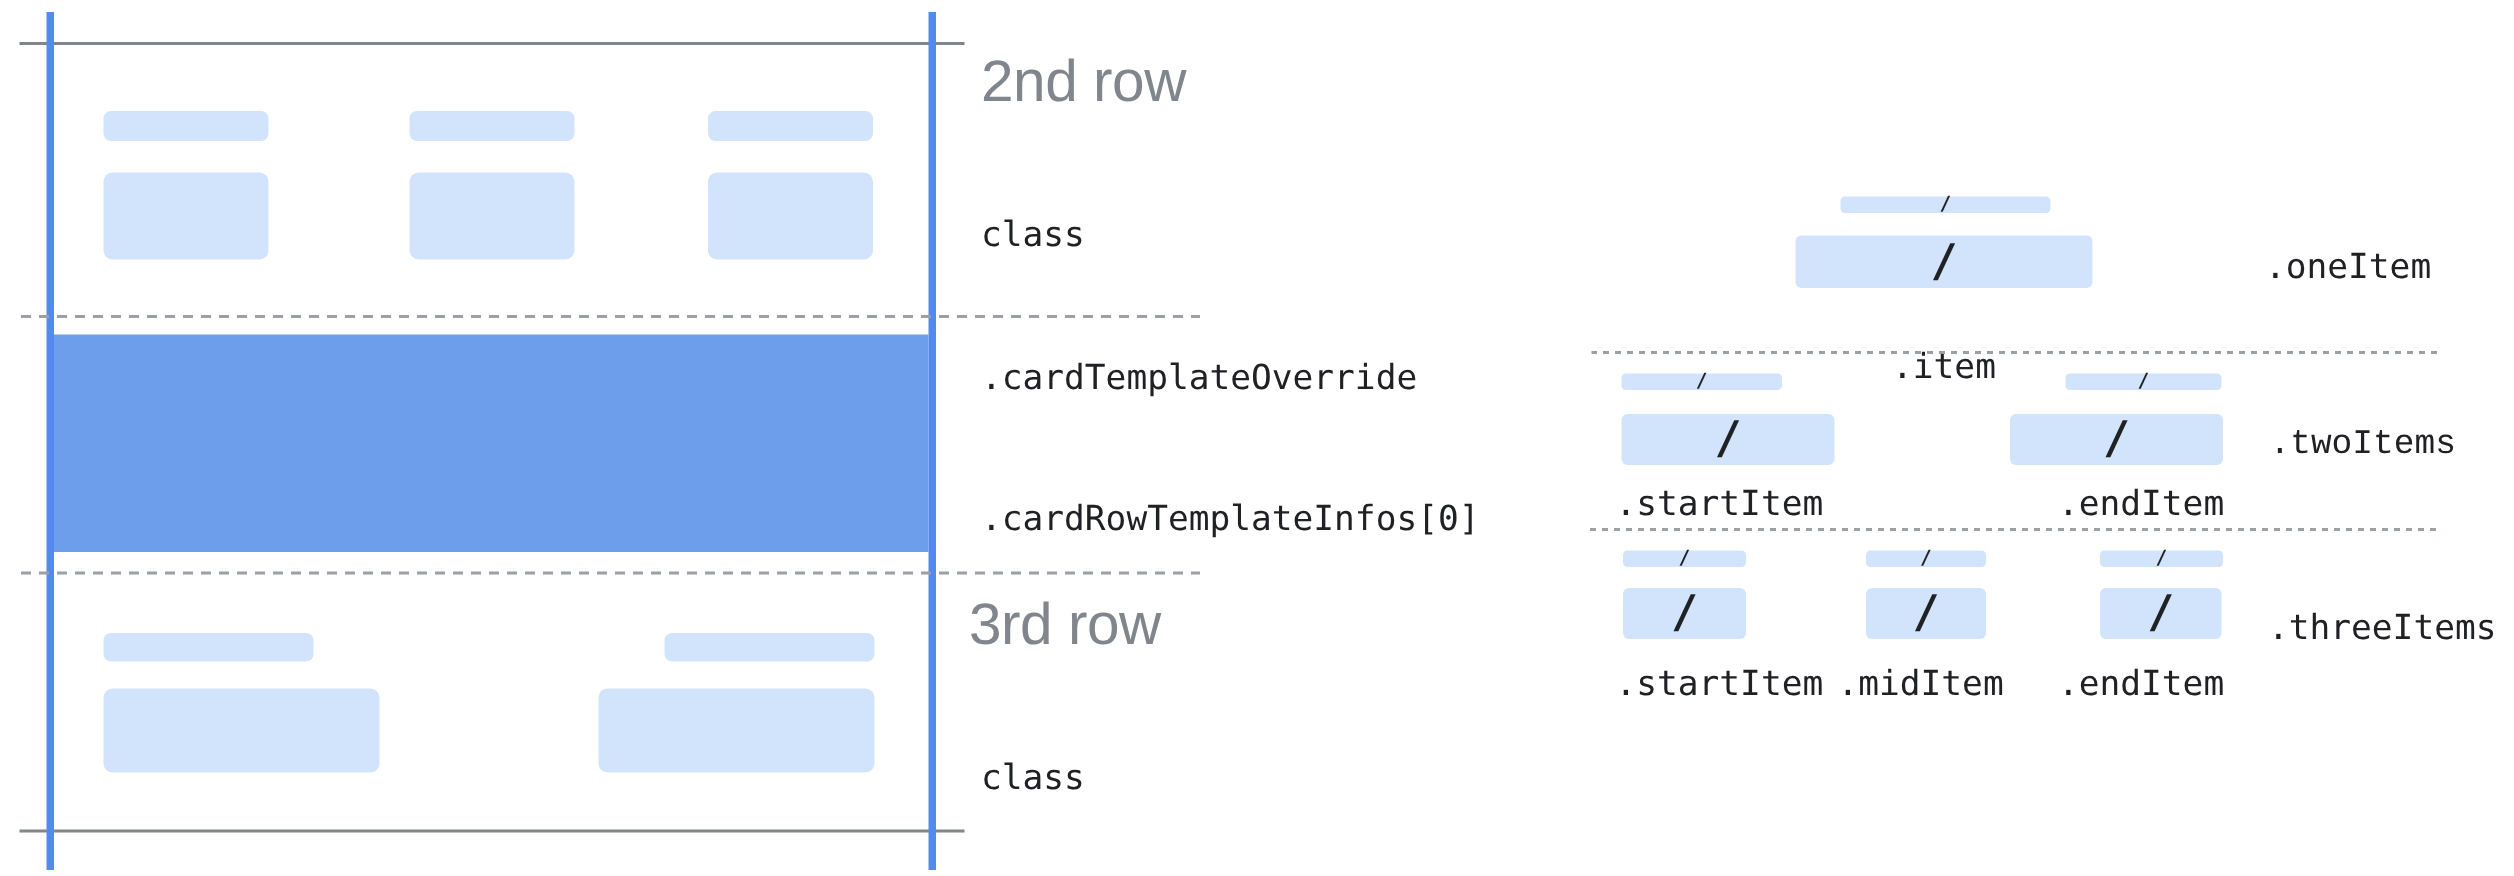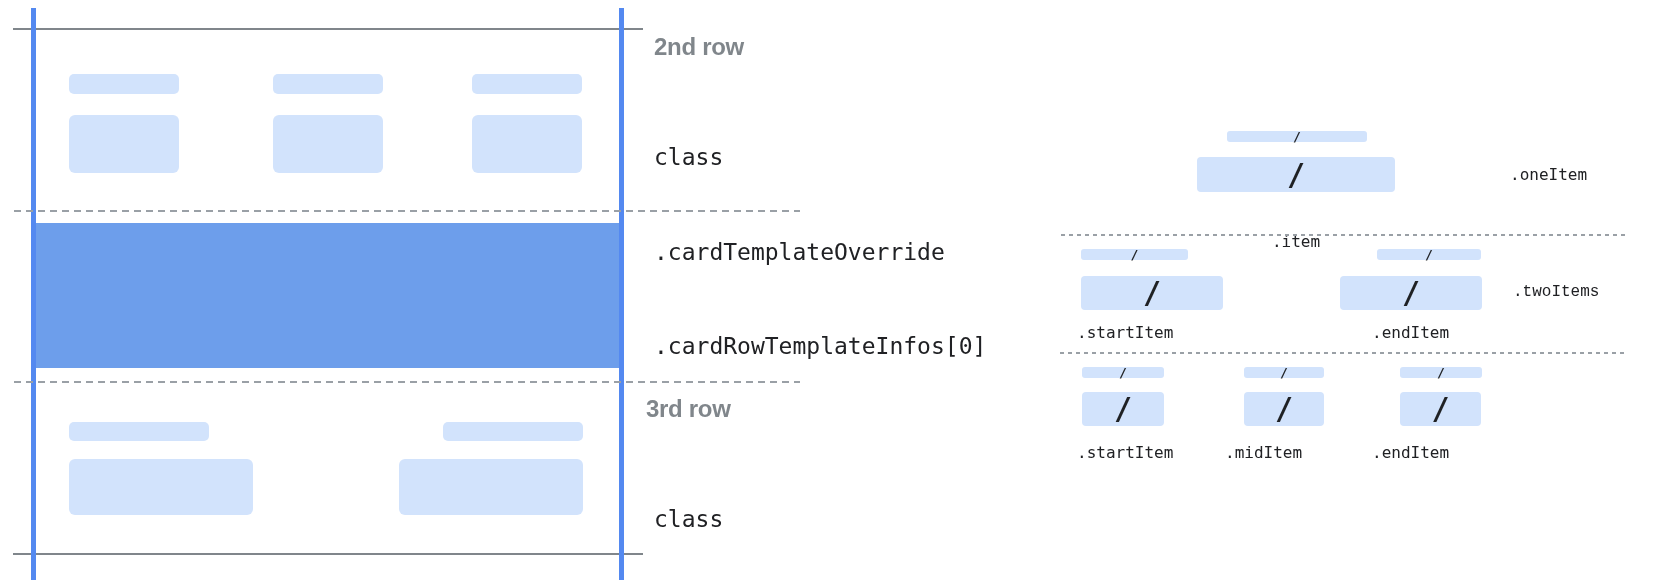--- a/index.html
+++ b/index.html
@@ -9,23 +9,23 @@
   }
   .abs{position:absolute;}
   
   .hline{background:var(--line-gray);height:2px;}
   .vline{background:var(--guide-blue);width:5px;}
   .dash-l{height:2px;background:repeating-linear-gradient(to right,var(--dash-gray) 0 7px,transparent 7px 12px);}
   .dash-r{height:2px;background:repeating-linear-gradient(to right,var(--dash-gray) 0 4px,transparent 4px 8px);}
   .ph{background:var(--placeholder-blue);border-radius:5px;}
   .hero{background:var(--hero-blue);}
   
-  .rowhead{font-weight:700;font-size:24px;color:var(--heading-gray);letter-spacing:-0.3px;}
+  .rowhead{font-weight:400;font-size:39px;color:var(--heading-gray);letter-spacing:-0.3px;}
   .code{font-family:"DejaVu Sans Mono","Liberation Mono",monospace;font-size:23px;line-height:31.5px;color:var(--code-gray);white-space:pre;}
-  .mlabel{font-family:"DejaVu Sans Mono","Liberation Mono",monospace;font-size:16px;color:var(--code-gray);white-space:pre;}
+  .mlabel{font-family:"DejaVu Sans Mono","Liberation Mono",monospace;font-size:23px;color:var(--code-gray);white-space:pre;}
   
   .bar{background:var(--placeholder-blue);border-radius:4px;display:flex;align-items:center;justify-content:center;}
   .bar.sm{border-radius:3px;}
   .slash{font-family:"DejaVu Sans Mono","Liberation Mono",monospace;font-weight:700;color:#1f2124;}
   .slash.sm{font-size:13px;line-height:11px;}
   .slash.lg{font-size:30px;line-height:34px;}
   .center{text-align:center;}
 
   
   .topline{left:13px;top:28px;width:630px;}
@@ -164,14 +164,15 @@
   </div>
   <div class="abs bar sm thr-3-sm">
     <span class="slash sm">/</span>
   </div>
   <div class="abs bar thr-3-lg">
     <span class="slash lg">/</span>
   </div>
   <div class="abs mlabel thr-start-label">.startItem</div>
   <div class="abs mlabel thr-mid-label">.midItem</div>
   <div class="abs mlabel thr-end-label">.endItem</div>
+  <div class="abs mlabel thr-layout-label">.threeItems</div>
 
 </div>
 
 </body></html>

